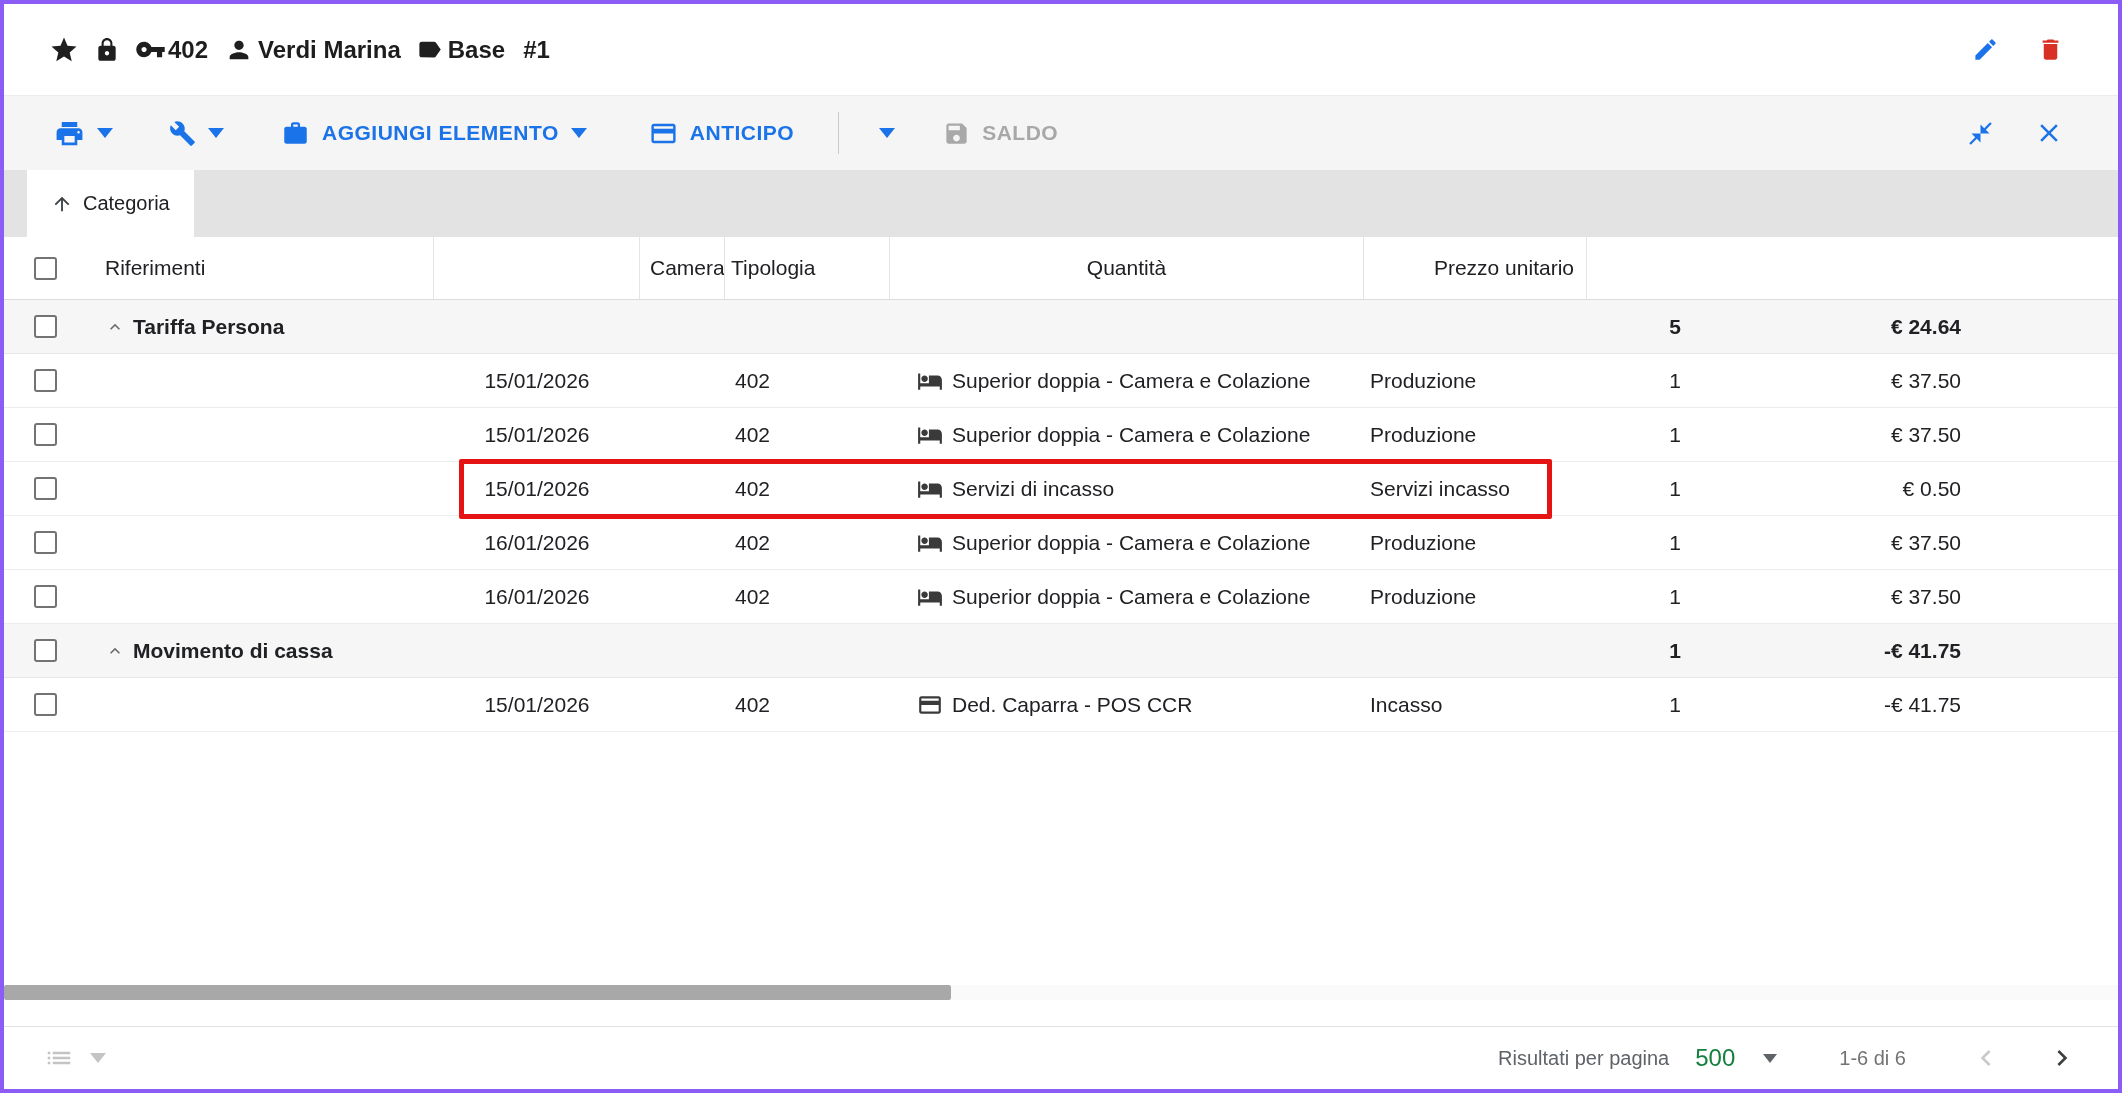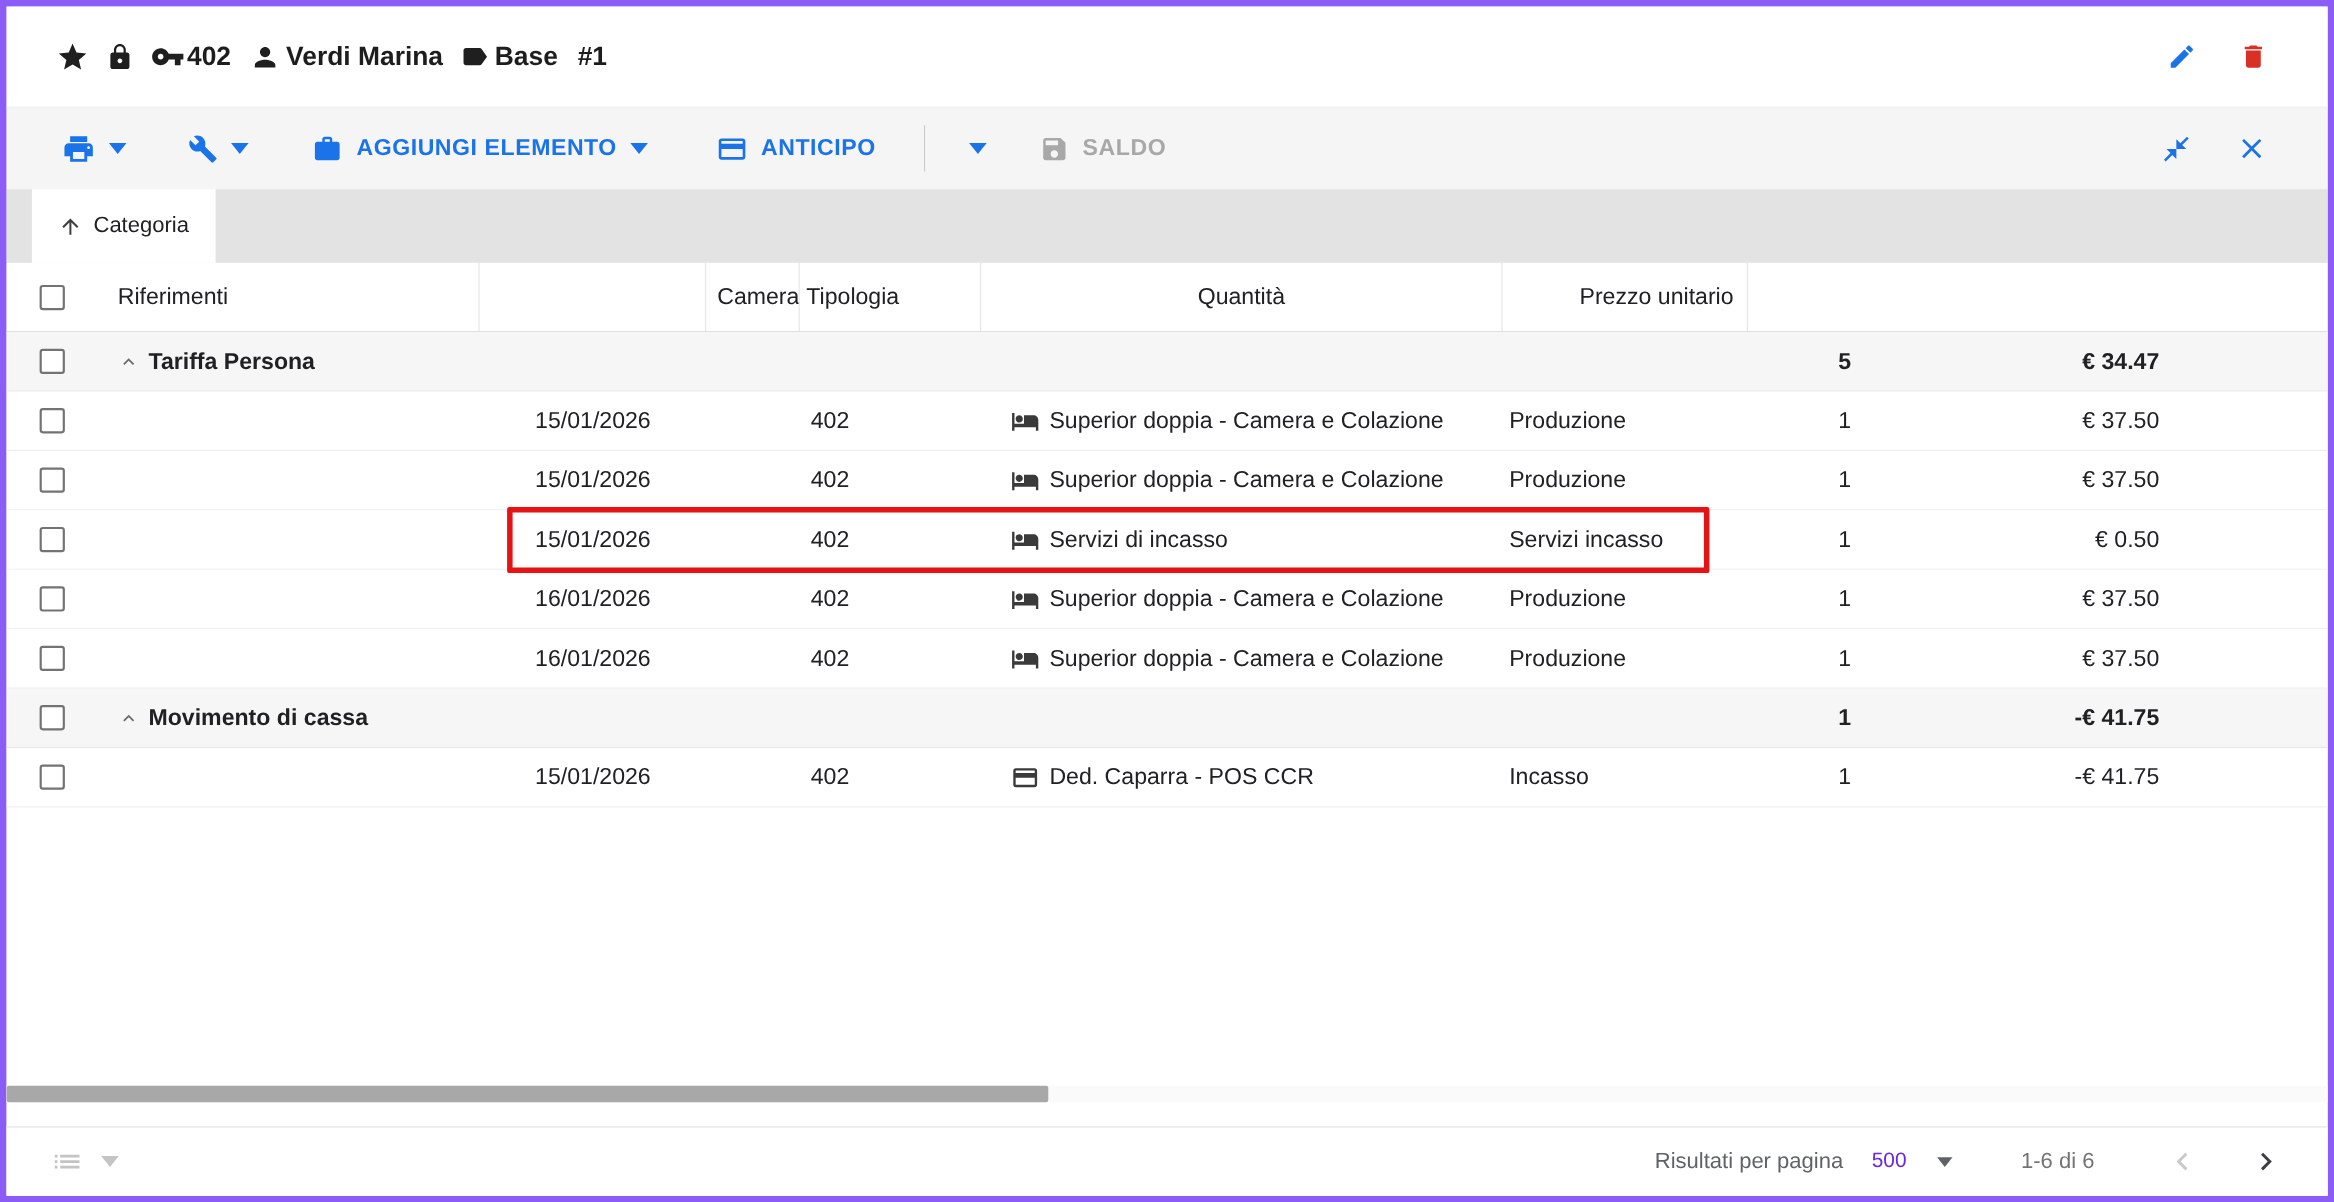--- a/index.html
+++ b/index.html
@@ -2,21 +2,21 @@
 <html><head>
 <meta charset="utf-8">
 <style>
   * { margin:0; padding:0; box-sizing:border-box; }
   html,body { width:2122px; height:1093px; }
   body {
     font-family:"Liberation Sans", sans-serif;
     background:#ffffff; color:#202124;
     overflow:hidden; position:relative;
   }
-  .app { position:absolute; inset:0; border:6px solid #8b5cf6; background:#fff; display:flex; flex-direction:column; }
+  .app { position:absolute; inset:0; border:4px solid #8b5cf6; background:#fff; display:flex; flex-direction:column; }
 
   
   .topbar { flex:0 0 92px; display:flex; align-items:center; padding:0 54px 0 45px; background:#fff; border-bottom:1px solid #ececec; }
   .tb-left { display:flex; align-items:center; }
   .hgroup { display:flex; align-items:center; }
   .topbar .txt { font-size:24px; font-weight:bold; color:#1d1d1d; white-space:nowrap; }
   .tb-spacer { flex:1; }
   .tb-right { display:flex; align-items:center; gap:38px; }
   .ic { display:inline-block; flex:0 0 auto; }
   .icon-btn { background:none; border:none; padding:0; display:flex; align-items:center; cursor:pointer; }
@@ -87,21 +87,21 @@
   .hscroll-thumb { position:absolute; left:0; top:0; width:947px; height:15px; background:#a8a8a8; border-radius:2px; cursor:pointer; }
 
   
   .pagination { position:absolute; left:0; right:0; bottom:0; height:63px; background:#fff; border-top:1px solid #e2e2e2; display:flex; align-items:center; padding:0 40px; }
   .pg-left { display:flex; align-items:center; gap:16px; }
   .i-list { width:30px; height:30px; fill:#c4c4c4; }
   .pagination .spacer { flex:1; }
   .pg-right { display:flex; align-items:center; }
   .pg-label { font-size:20px; color:#5f6368; }
   .pg-size { display:flex; align-items:center; gap:28px; margin-left:26px; cursor:pointer; }
-  .pg-size-value { font-size:19px; color:#6d28d9; }
+  .pg-size-value { font-size:24px; color:#15803d; }
   .pg-range { font-size:20px; color:#737373; margin-left:62px; }
   .nav-btn { background:none; border:none; padding:0; cursor:pointer; display:flex; align-items:center; }
   .nav-prev { margin-left:64px; }
   .nav-next { margin-left:44px; }
   .i-chevl { width:32px; height:32px; fill:#c9c9c9; }
   .i-chevr { width:32px; height:32px; fill:#3c4043; }
 </style>
 </head>
 <body>
 
@@ -247,21 +247,21 @@
             <path d="M12 8l-6 6 1.41 1.41L12 10.83l4.59 4.58L18 14z"></path>
           </svg>
         <span class="group-label">Tariffa Persona</span>
       </div>
       <div class="cell c-data"></div>
         <div class="cell c-gap"></div>
       <div class="cell c-camera"></div>
         <div class="cell c-desc"></div>
       <div class="cell c-tipo"></div>
       <div class="cell c-qty bold">5</div>
-      <div class="cell c-prezzo bold">€ 34.47</div>
+      <div class="cell c-prezzo bold">€ 24.64</div>
       <div class="cell c-offerta"></div>
     </div>
 
     <div class="trow grid-cols">
       <div class="cell c-check">
           <span class="checkbox"></span>
         </div>
       <div class="cell c-rif"></div>
       <div class="cell c-data">15/01/2026</div>
       <div class="cell c-gap"></div>

